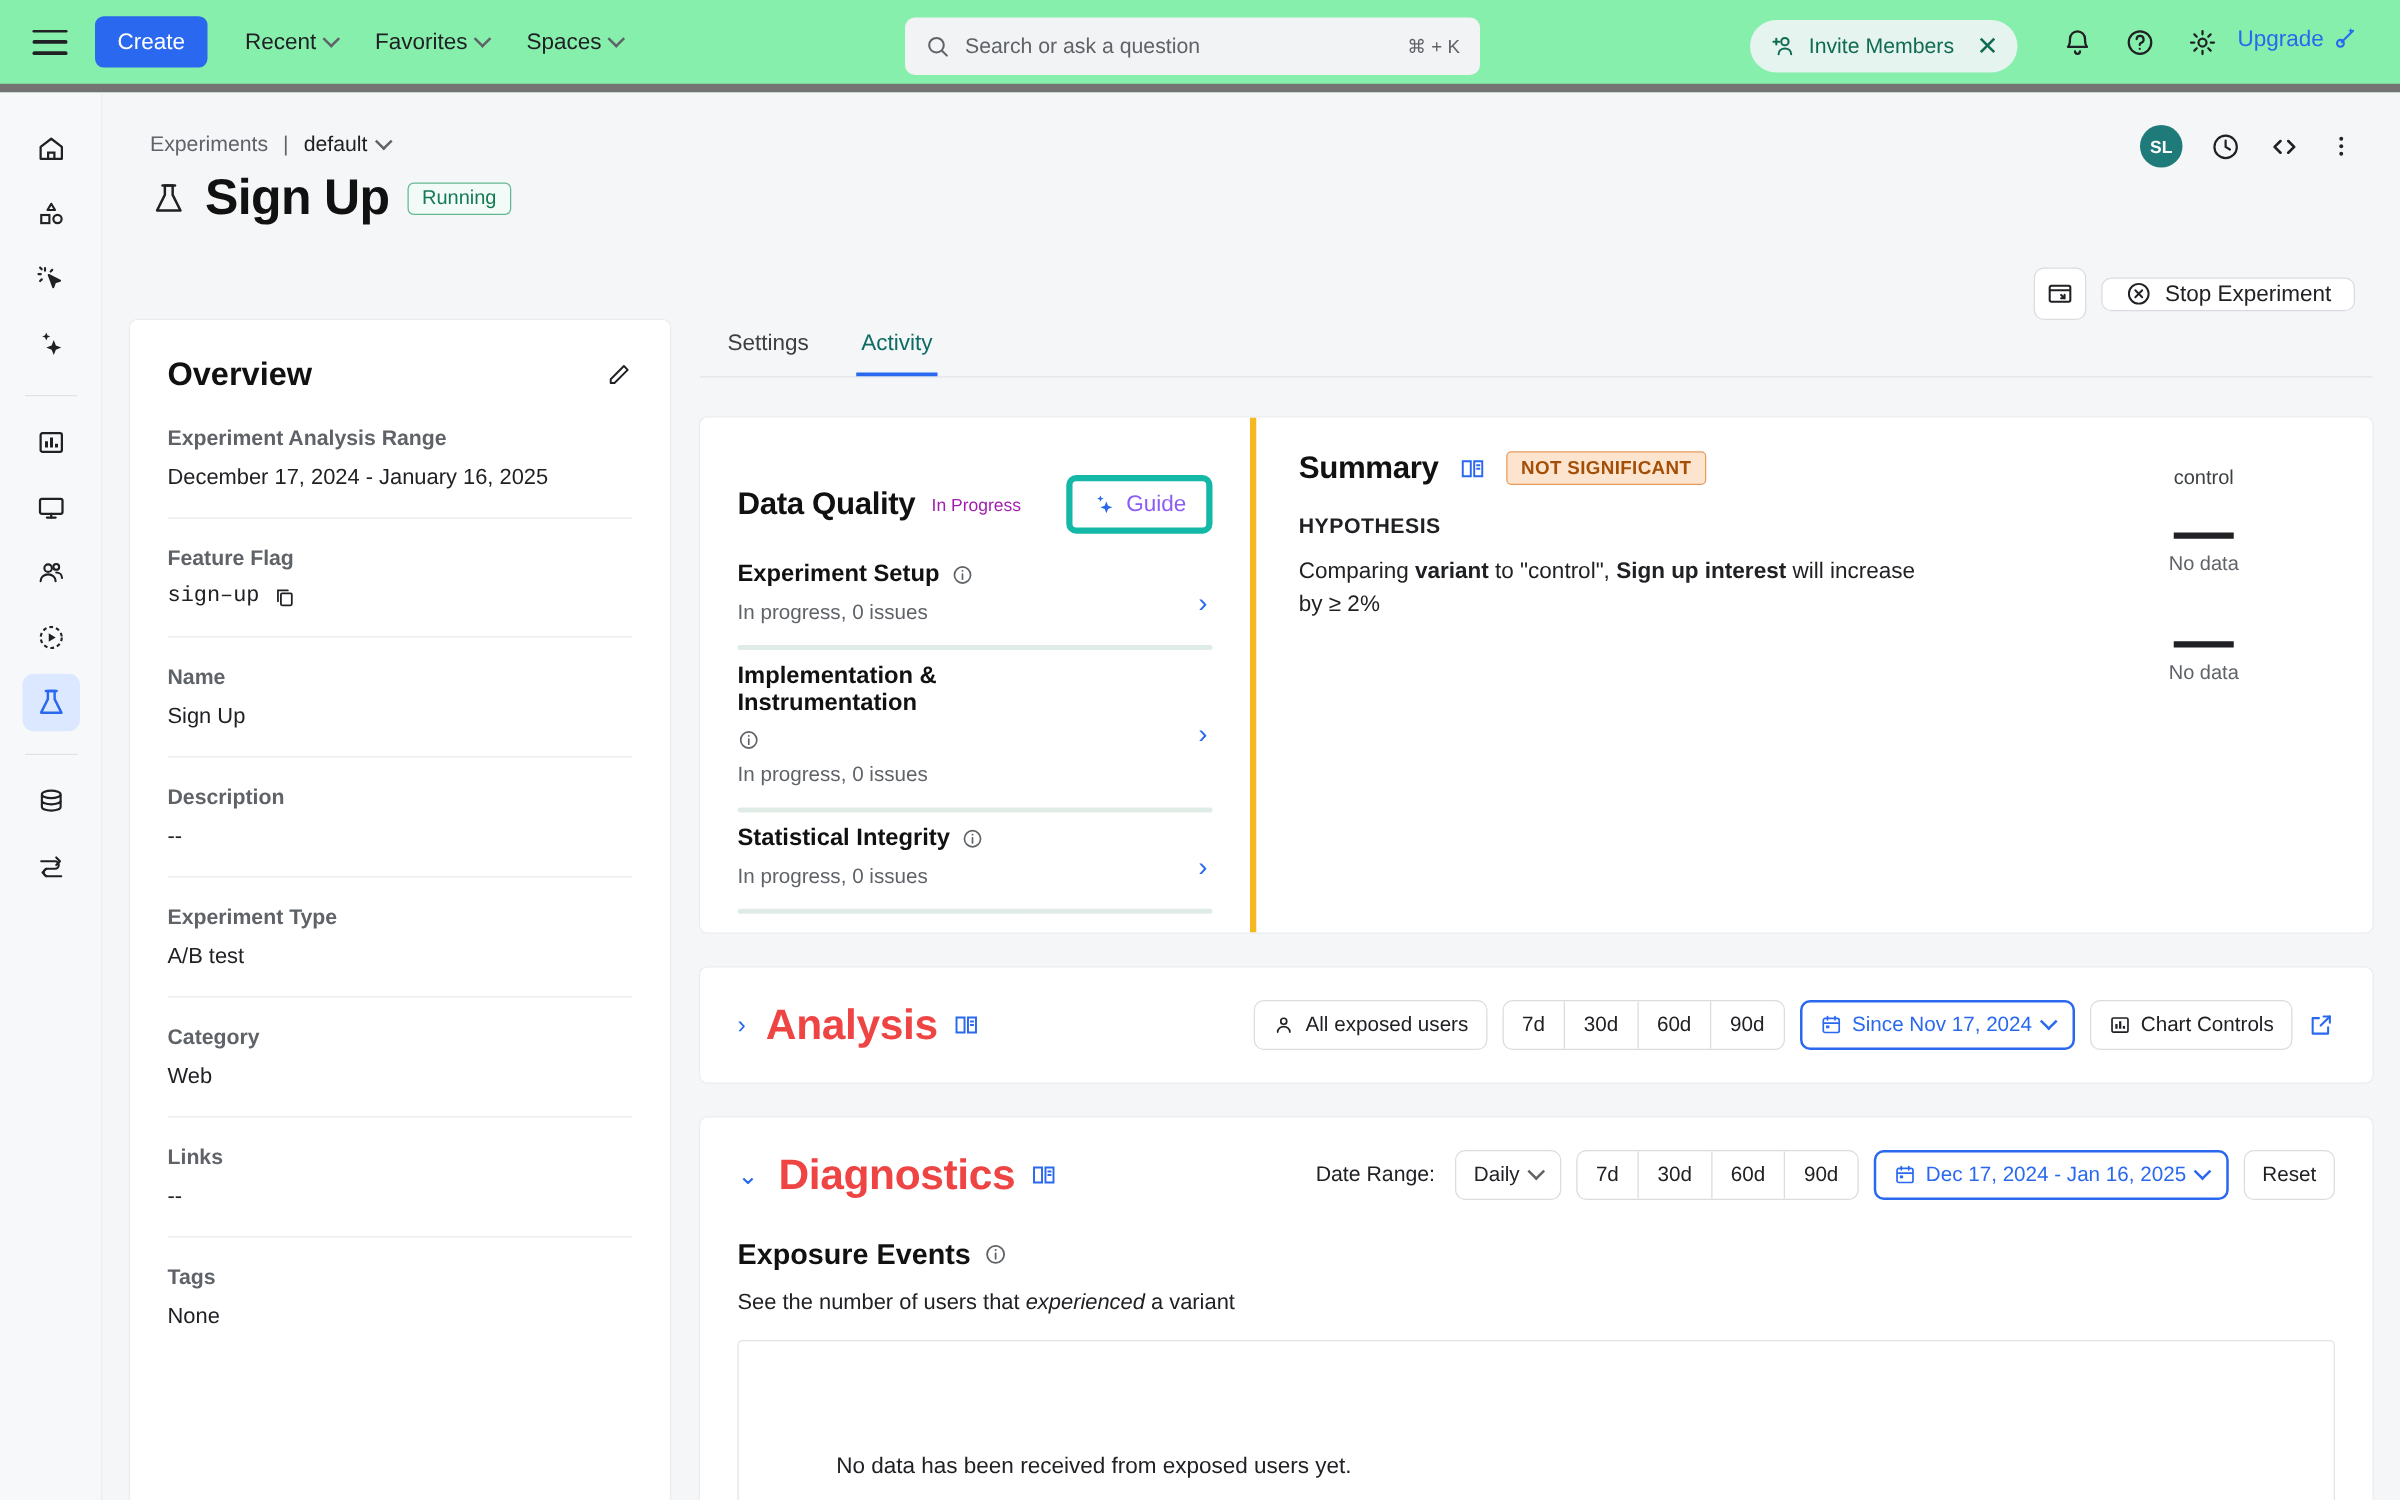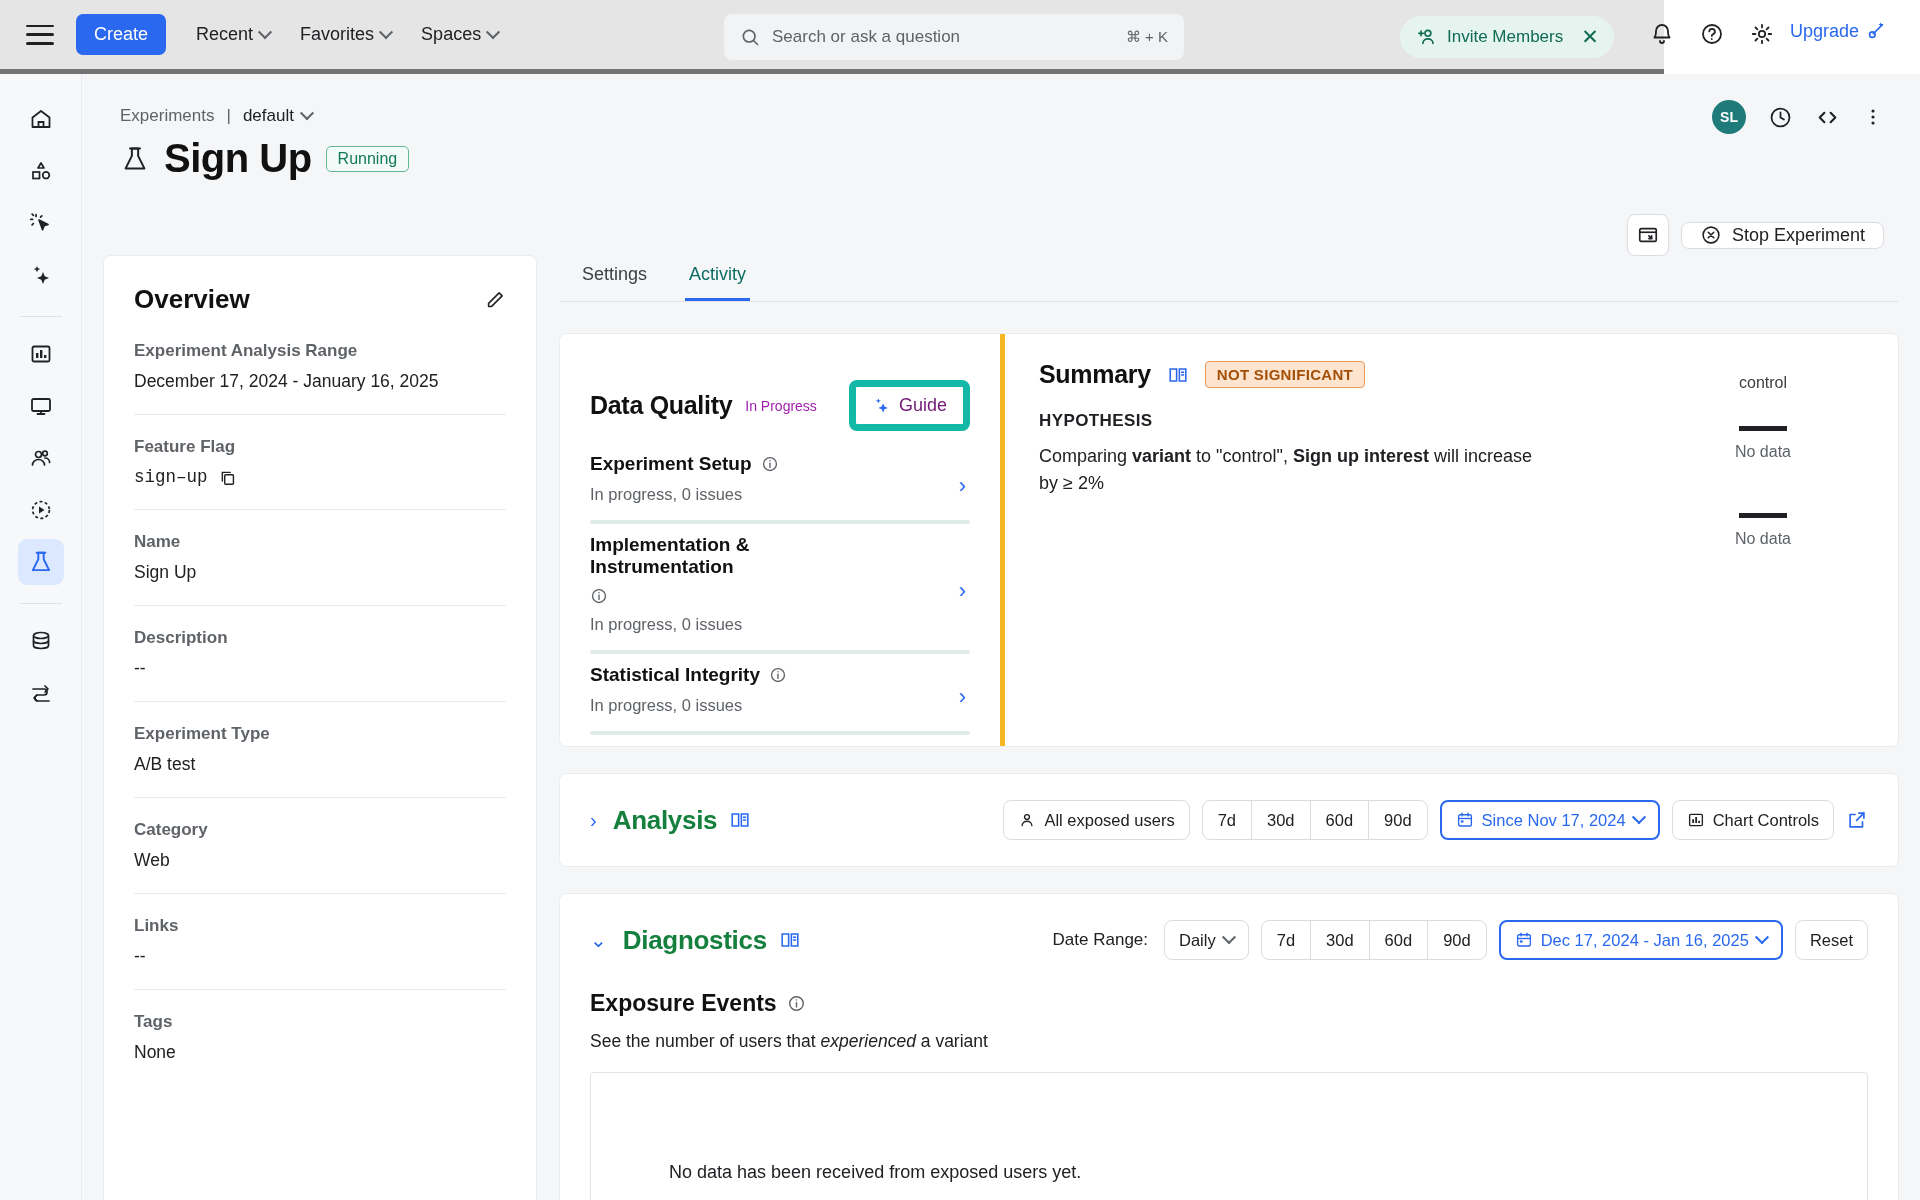--- a/index.html
+++ b/index.html
@@ -5,23 +5,23 @@
   * { box-sizing: border-box; margin: 0; padding: 0; }
   html, body {
     width: 1920px; height: 1200px;
     font-family: "Liberation Sans", sans-serif;
     background: #ffffff;
     color: #1a1a1a;
     overflow: hidden;
   }
   
   .topbar {
-    position: absolute; top: 0; left: 0; width: 1664px; height: 74px;
-    background: #e5e5e5; display: flex; align-items: center;
-    border-bottom: 5px solid #737373;
+    position: absolute; top: 0; left: 0; width: 1920px; height: 74px;
+    background: #86efac; display: flex; align-items: center;
+    border-bottom: 7px solid #737373;
   }
   .hamburger { width: 28px; height: 20px; margin-left: 26px; margin-right: 22px;
     display: flex; flex-direction: column; justify-content: space-between; cursor: pointer; }
   .hamburger span { display: block; height: 2.5px; background: #202124; border-radius: 2px; }
   .btn-create {
     background: #2968ef; color: #fff; border: none; border-radius: 7px;
     font-size: 18px; padding: 10px 18px; cursor: pointer;
     font-family: "Liberation Sans", sans-serif;
   }
   .nav-item {
@@ -95,23 +95,23 @@
   .right { position: absolute; left: 478px; top: 182px; width: 1338px; }
   .tabs { display: flex; gap: 34px; border-bottom: 1px solid #e1e3e6; padding-left: 18px; }
   .tab { font-size: 18px; color: #3c4043; padding: 8px 4px 13px; cursor: pointer; }
   .tab.active { color: #0c6b63; border-bottom: 3px solid #2968ef; font-weight: 500; }
   .cards-row { display: flex; margin-top: 32px; background: #fff; border-radius: 6px;
     box-shadow: 0 0 0 1px rgba(0,0,0,0.04); overflow: hidden; height: 412px; }
   .dq { width: 440px; padding: 26px 30px; }
   .dq-head { display: flex; align-items: center; gap: 13px; margin-bottom: 22px; margin-top: 20px; }
   .dq-head h3 { font-size: 25px; font-weight: 700; color: #111; letter-spacing: -0.3px; }
   .dq-head .sub { font-size: 14px; color: #a21caf; }
-  .guide-btn { margin-left: auto; border: 7px solid #14b8a6; border-radius: 8px; background: #fff;
+  .guide-btn { margin-left: auto; border: 5px solid #14b8a6; border-radius: 8px; background: #fff;
     display: flex; align-items: center; gap: 8px; padding: 8px 16px; font-size: 18px;
-    color: #701a75; cursor: pointer; }
+    color: #8b5cf6; cursor: pointer; }
   .dq-item { padding-bottom: 8px; margin-bottom: 10px; position: relative; }
   .dq-item .bar { position: absolute; left: 0; right: 0; bottom: 0; height: 4px; background: #dfece6; border-radius: 2px;}
   .dq-title { font-size: 19px; font-weight: 600; color: #111; display: flex; align-items: center; gap: 9px;
     flex-wrap: wrap; max-width: 300px; }
   .dq-status { font-size: 16.5px; color: #5f6368; margin-top: 10px; margin-bottom: 12px; }
   .dq-arrow { position: absolute; right: 4px; top: 50%; transform: translateY(-60%);
     color: #2968ef; font-size: 22px; cursor: pointer; }
   .sep-bar { width: 5px; background: #f5b823; }
   .summary { flex: 1; padding: 26px 34px; position: relative; }
   .sum-head { display: flex; align-items: center; gap: 16px; margin-bottom: 22px; }
@@ -123,21 +123,21 @@
   .ctrl-col { position: absolute; right: 40px; top: 40px; width: 190px; text-align: center; }
   .ctrl-col .lbl { font-size: 16px; color: #3c4043; margin-bottom: 34px; }
   .nodata-blk { margin-bottom: 52px; }
   .dash { width: 48px; height: 5px; background: #202124; margin: 0 auto 12px; }
   .nodata-blk .t { font-size: 16px; color: #5f6368; }
   
   .panel { background: #fff; border-radius: 6px; box-shadow: 0 0 0 1px rgba(0,0,0,0.04);
     margin-top: 28px; padding: 26px 30px; }
   .panel-head { display: flex; align-items: center; }
   .panel-head .caret { color: #2968ef; font-size: 20px; margin-right: 16px; cursor: pointer; }
-  .panel-head h3 { font-size: 26px; font-weight: 600; color: #15803d; letter-spacing: -0.3px; }
+  .panel-head h3 { font-size: 34px; font-weight: 600; color: #ef4444; letter-spacing: -0.3px; }
   .panel-head .book { margin-left: 12px; cursor: pointer; }
   .ctrls { margin-left: auto; display: flex; align-items: center; gap: 12px; }
   .pill { border: 1px solid #dadce0; background: #fff; border-radius: 8px; height: 40px;
     display: flex; align-items: center; gap: 8px; padding: 0 14px; font-size: 16.5px;
     color: #202124; cursor: pointer; white-space: nowrap; }
   .seg { display: flex; border: 1px solid #dadce0; border-radius: 8px; overflow: hidden; height: 40px; }
   .seg div { padding: 0 15px; display: flex; align-items: center; font-size: 16.5px;
     border-right: 1px solid #dadce0; cursor: pointer; color: #202124; }
   .seg div:last-child { border-right: none; }
   .pill.blue { border: 2px solid #2968ef; color: #2968ef; font-weight: 500; }

